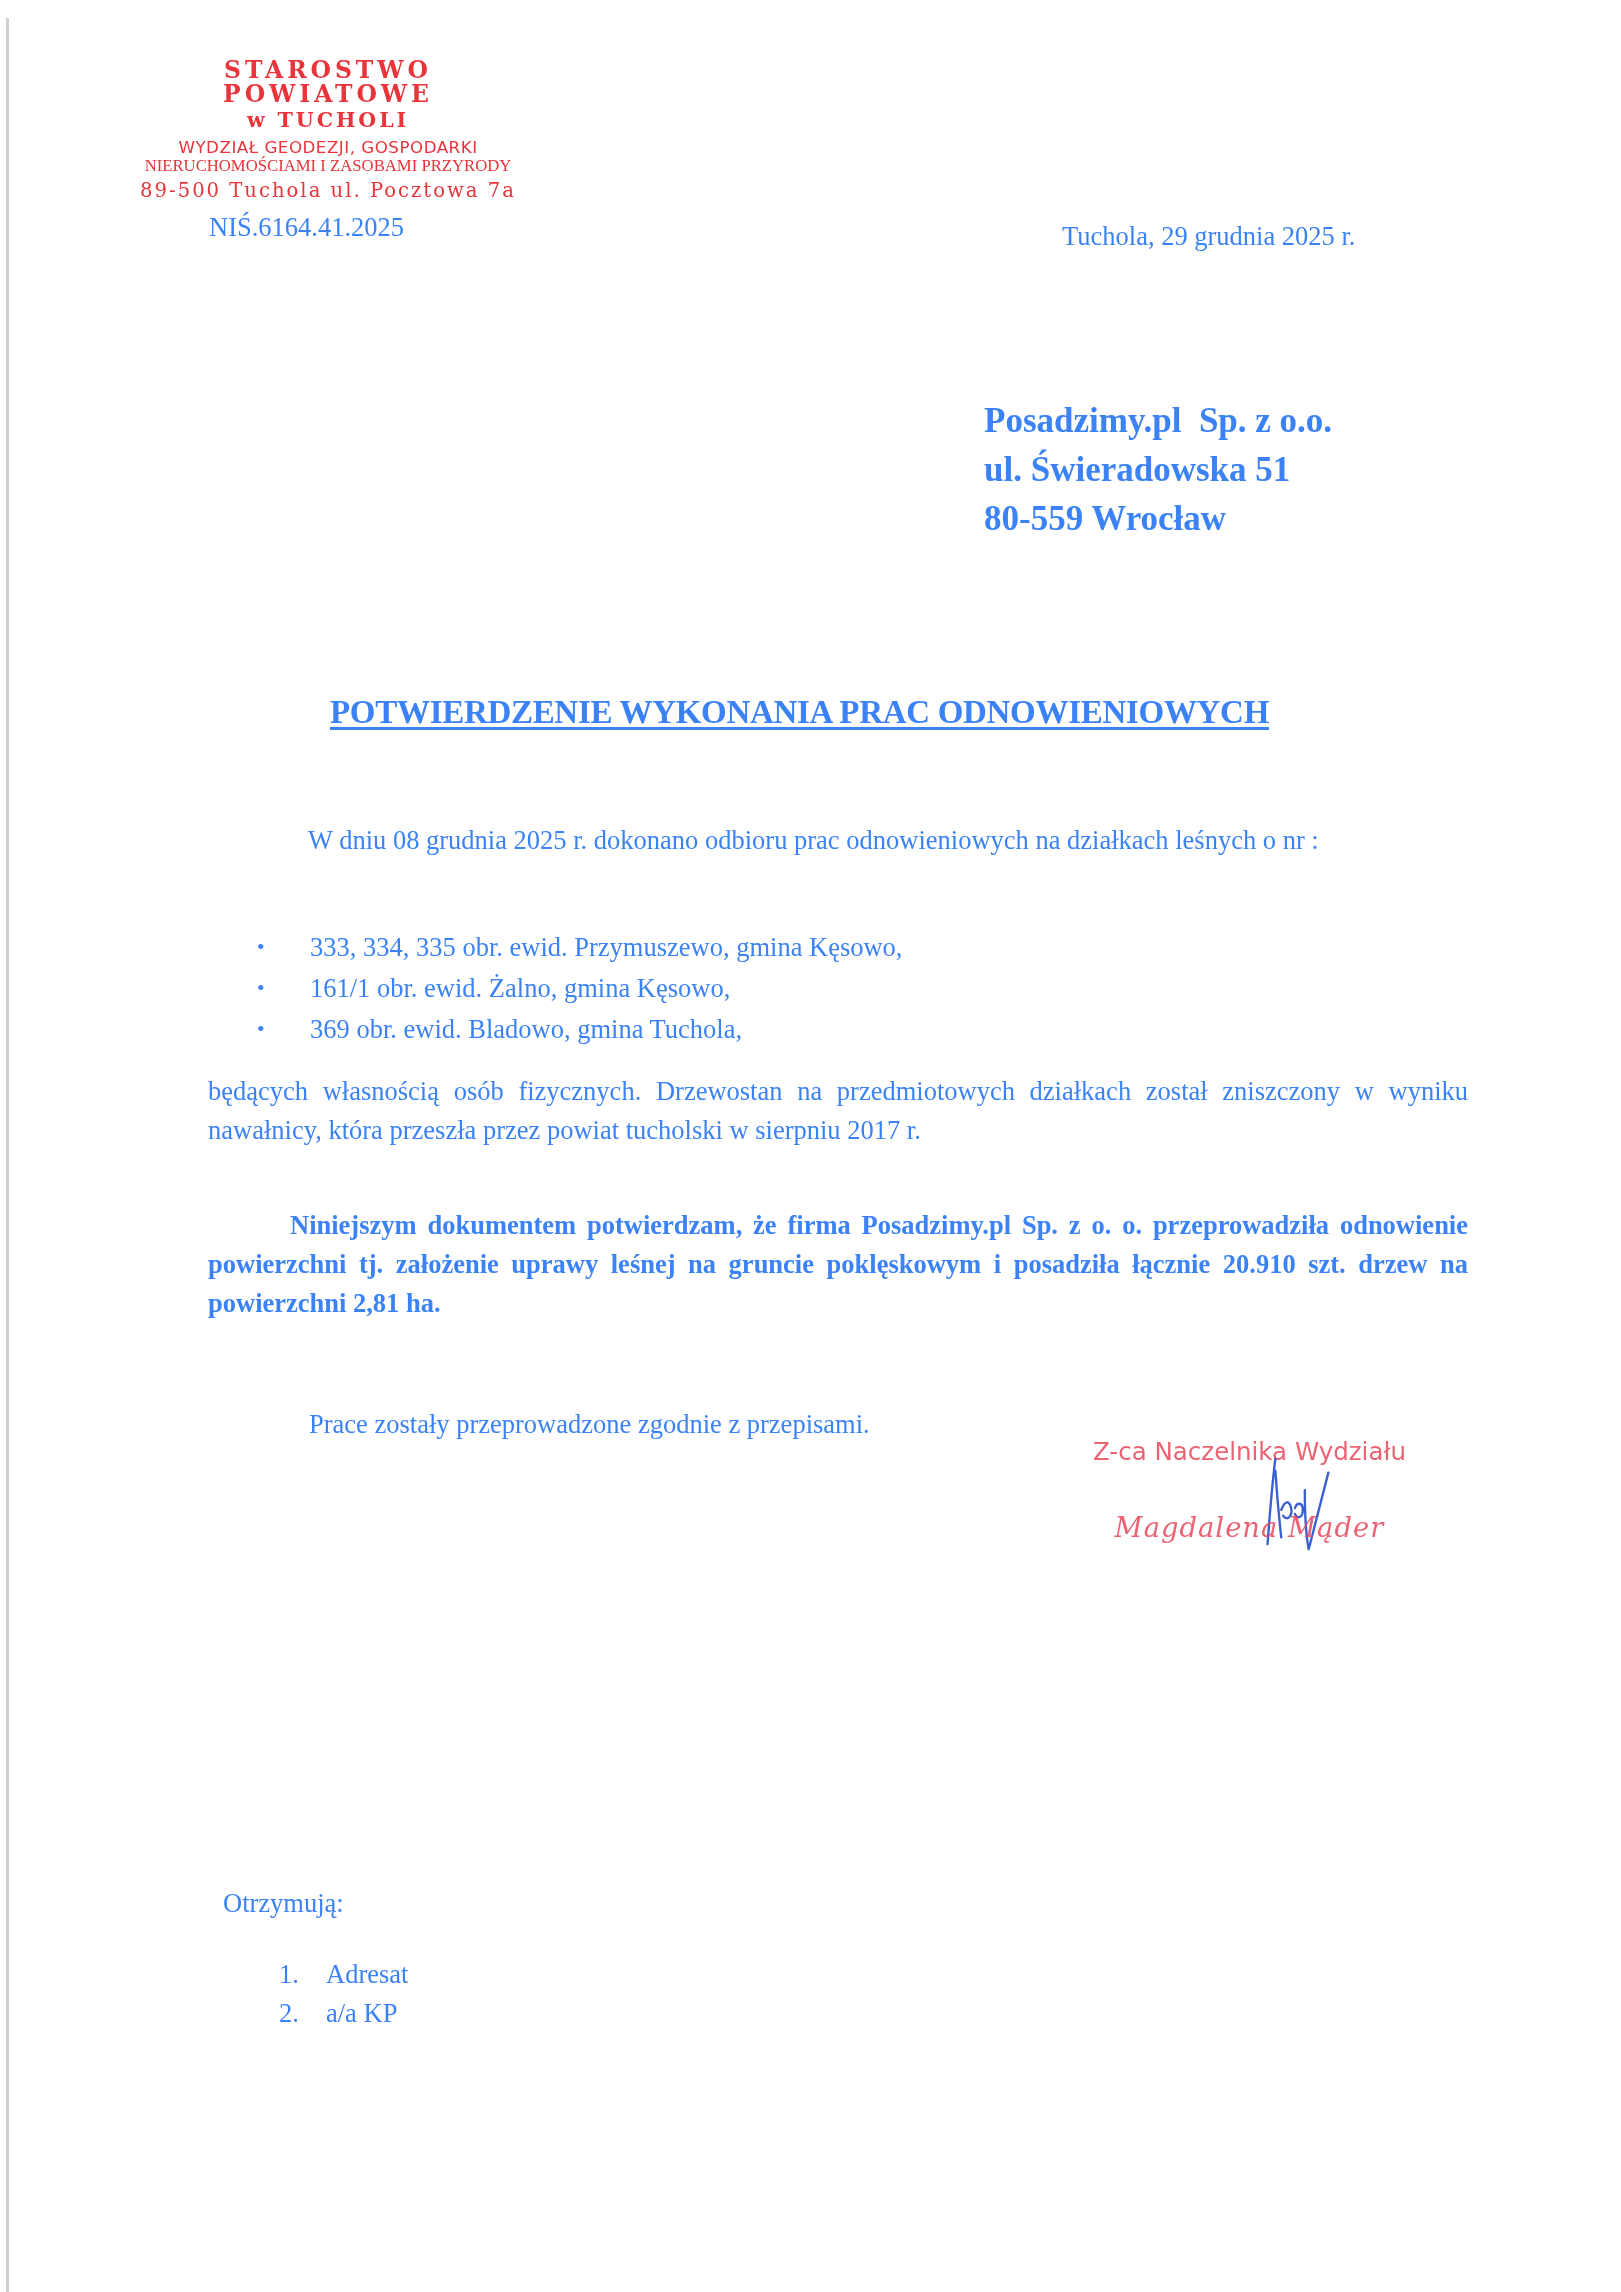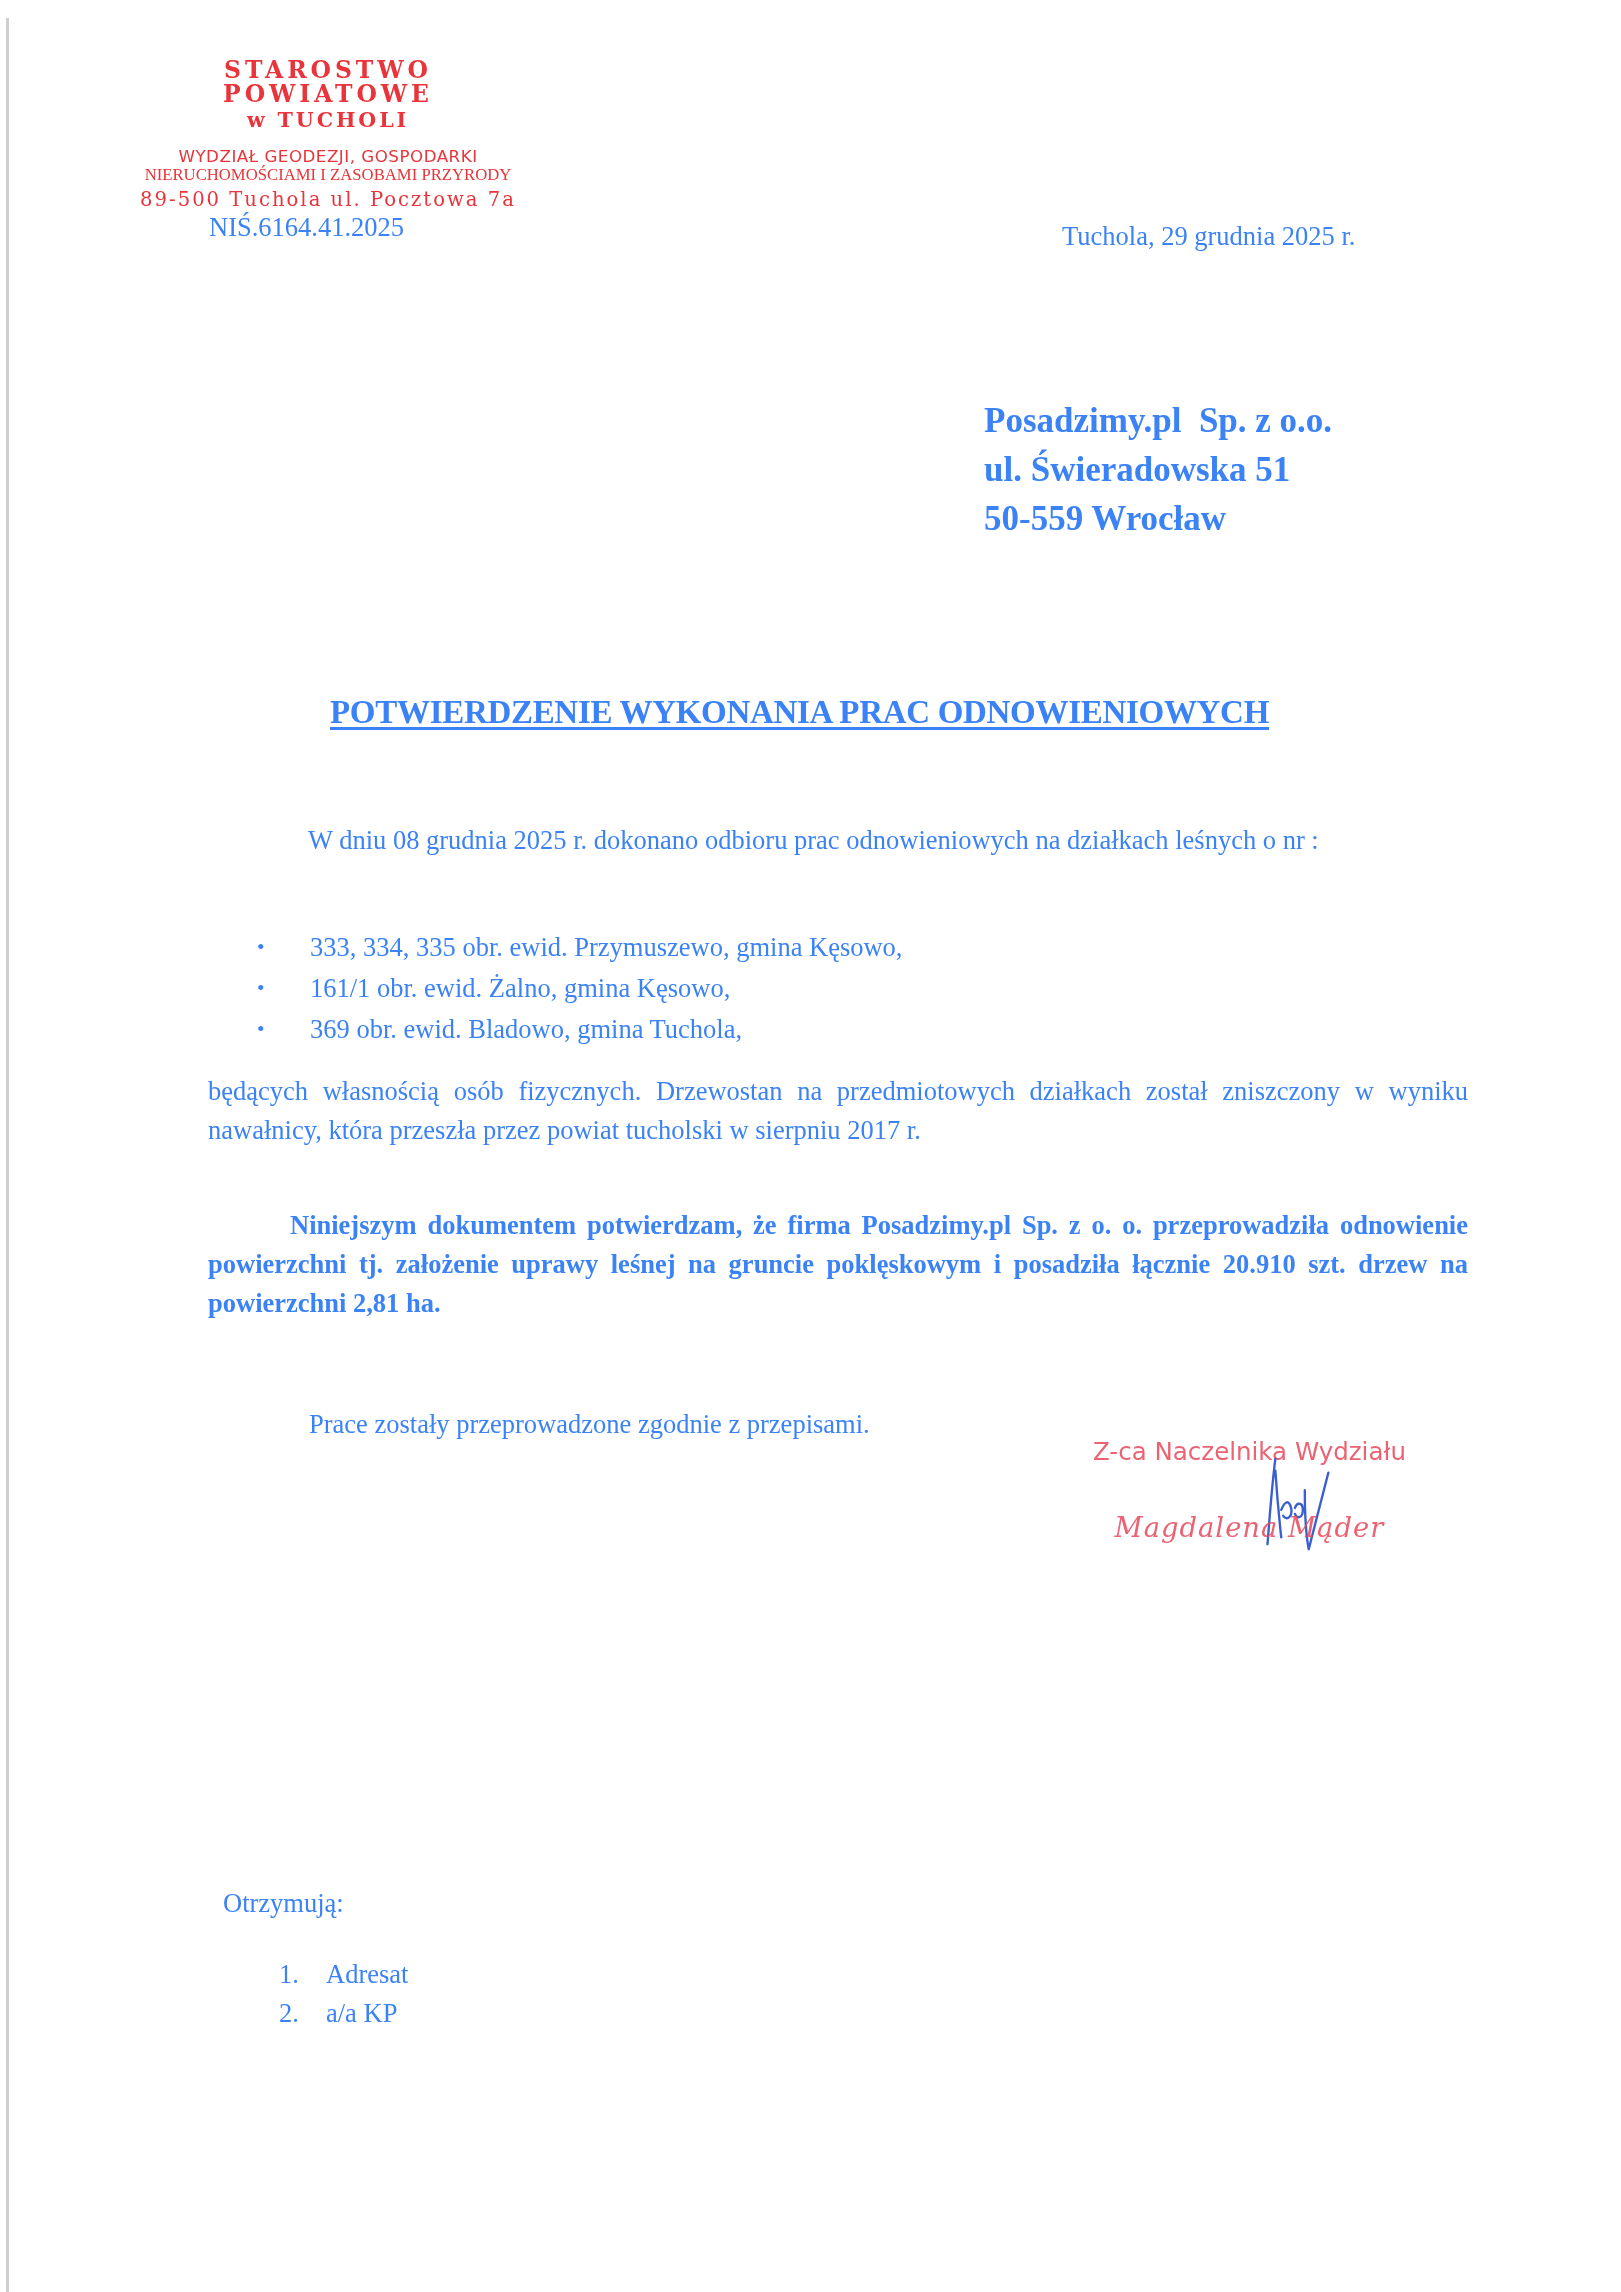--- a/index.html
+++ b/index.html
@@ -4,21 +4,21 @@
   <style>
     html, body { margin: 0; padding: 0; background: #ffffff; }
     body { width: 1621px; height: 2293px; position: relative; overflow: hidden; }
     .page { position: absolute; left: 0; top: 0; width: 1505px; height: 2293px; background: #fff; }
     .scan-edge { position: absolute; left: 5.9px; top: 17.6px; width: 2.9px; height: 2275px; background: #cfcfcf; }
     .serif { font-family: "Liberation Serif", "DejaVu Serif", serif; color: #3b82f6; }
 
     
     .stamp { position: absolute; left: 127px; top: 59px; width: 402px; text-align: center; color: #e8343a; line-height: 1; }
     .stamp .s1 { font-family: "DejaVu Serif", serif; font-size: 23.5px; letter-spacing: 3.9px; font-weight: bold; margin-bottom: 3.9px; }
-    .stamp .s2 { font-family: "DejaVu Serif", serif; font-size: 20.6px; letter-spacing: 2.9px; font-weight: bold; margin-bottom: 18px; }
+    .stamp .s2 { font-family: "DejaVu Serif", serif; font-size: 20.6px; letter-spacing: 2.9px; font-weight: bold; margin-bottom: 9px; }
     .stamp .s3 { font-family: "DejaVu Sans", sans-serif; font-size: 16.7px; letter-spacing: 0.5px; margin-bottom: 2px; }
     .stamp .s4 { font-family: Liberation Serif, serif; font-size: 16.7px; letter-spacing: 0px; margin-bottom: 5.9px; white-space: nowrap; }
     .stamp .s5 { font-family: "DejaVu Serif", serif; font-size: 19.6px; letter-spacing: 2px; }
 
     .ref { position: absolute; left: 209px; top: 212px; font-size: 26.5px; }
     .place-date { position: absolute; left: 1062px; top: 210px; font-size: 26.5px; margin-top: 11px; }
 
     .addressee { position: absolute; left: 984px; top: 396px; font-size: 35px; font-weight: bold; line-height: 49px; }
 
     .title { position: absolute; left: 284px; top: 694px; width: 1117px; font-size: 33px; font-weight: bold; text-decoration: underline; text-underline-offset: 3.9px; white-space: nowrap; letter-spacing: -0.3px; margin-left: 46px; }
@@ -54,21 +54,21 @@
     <div class="s4">NIERUCHOMOŚCIAMI I ZASOBAMI PRZYRODY</div>
     <div class="s5">89-500 Tuchola  ul. Pocztowa 7a</div>
   </div>
 
   <div class="ref serif">NIŚ.6164.41.2025</div>
   <div class="place-date serif">Tuchola, 29 grudnia 2025 r.</div>
 
   <div class="addressee serif">
     <div style="white-space:pre;">Posadzimy.pl  Sp. z o.o.</div>
     <div>ul. Świeradowska 51</div>
-    <div>50-559 Wrocław</div>
+    <div>80-559 Wrocław</div>
   </div>
 
   <div class="title serif">POTWIERDZENIE WYKONANIA PRAC ODNOWIENIOWYCH</div>
 
   <div class="body-text serif p1">W dniu 08 grudnia 2025 r. dokonano odbioru prac odnowieniowych na działkach leśnych o nr :</div>
 
   <ul class="list serif">
     <li>
       <span class="bullet">•</span>
       <span>333, 334, 335 obr. ewid. Przymuszewo, gmina Kęsowo,</span>

